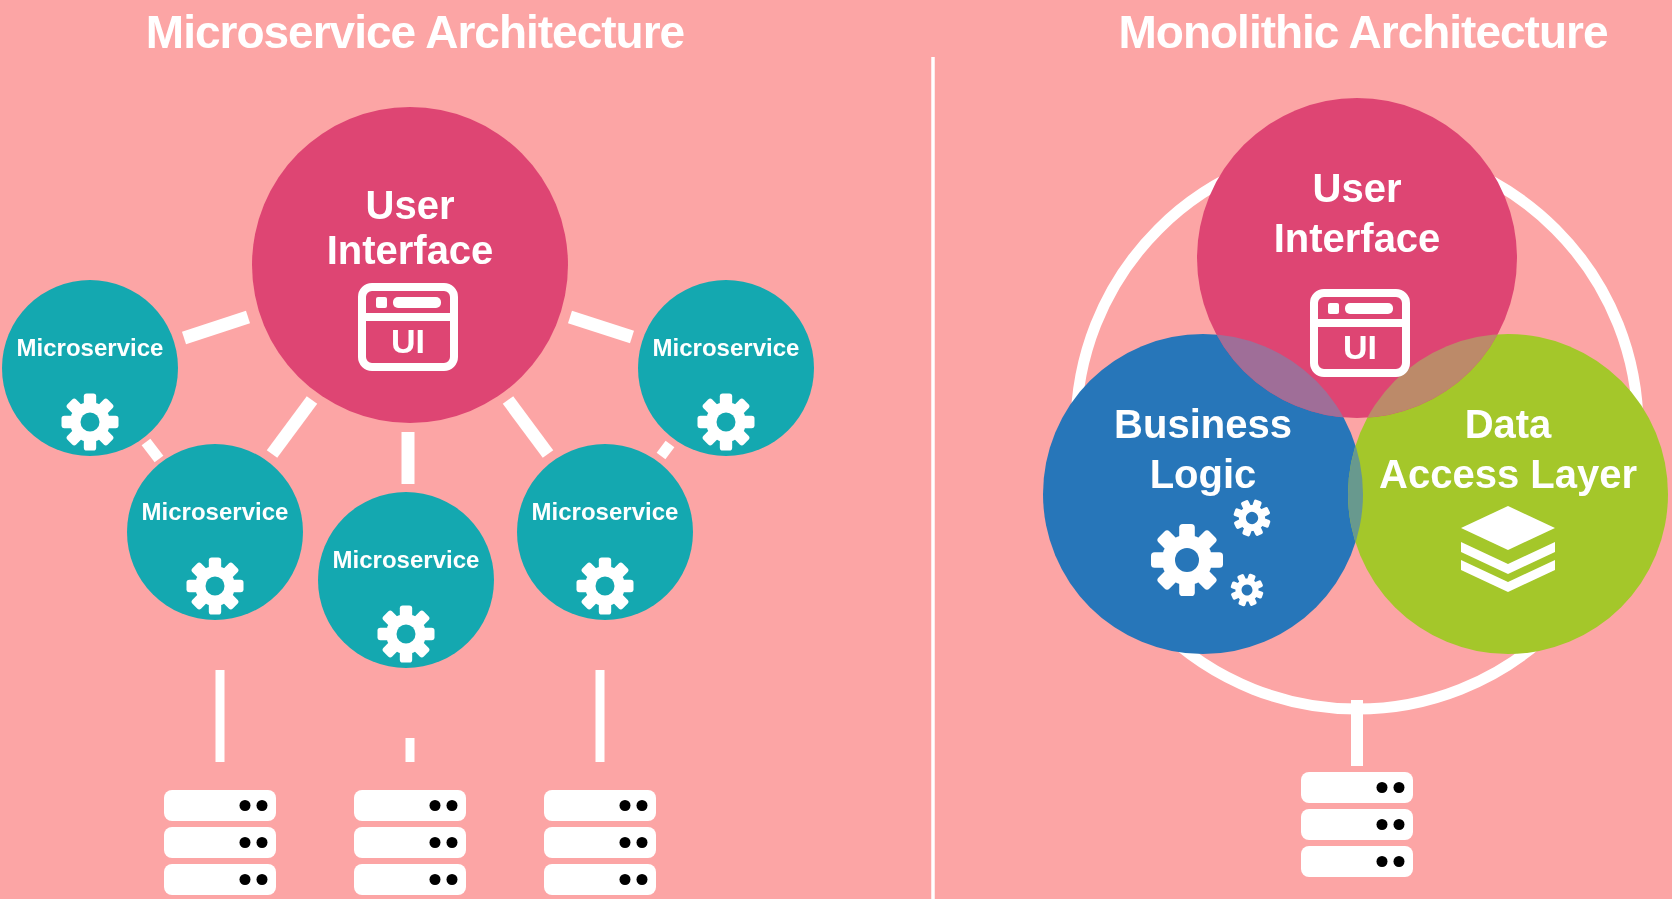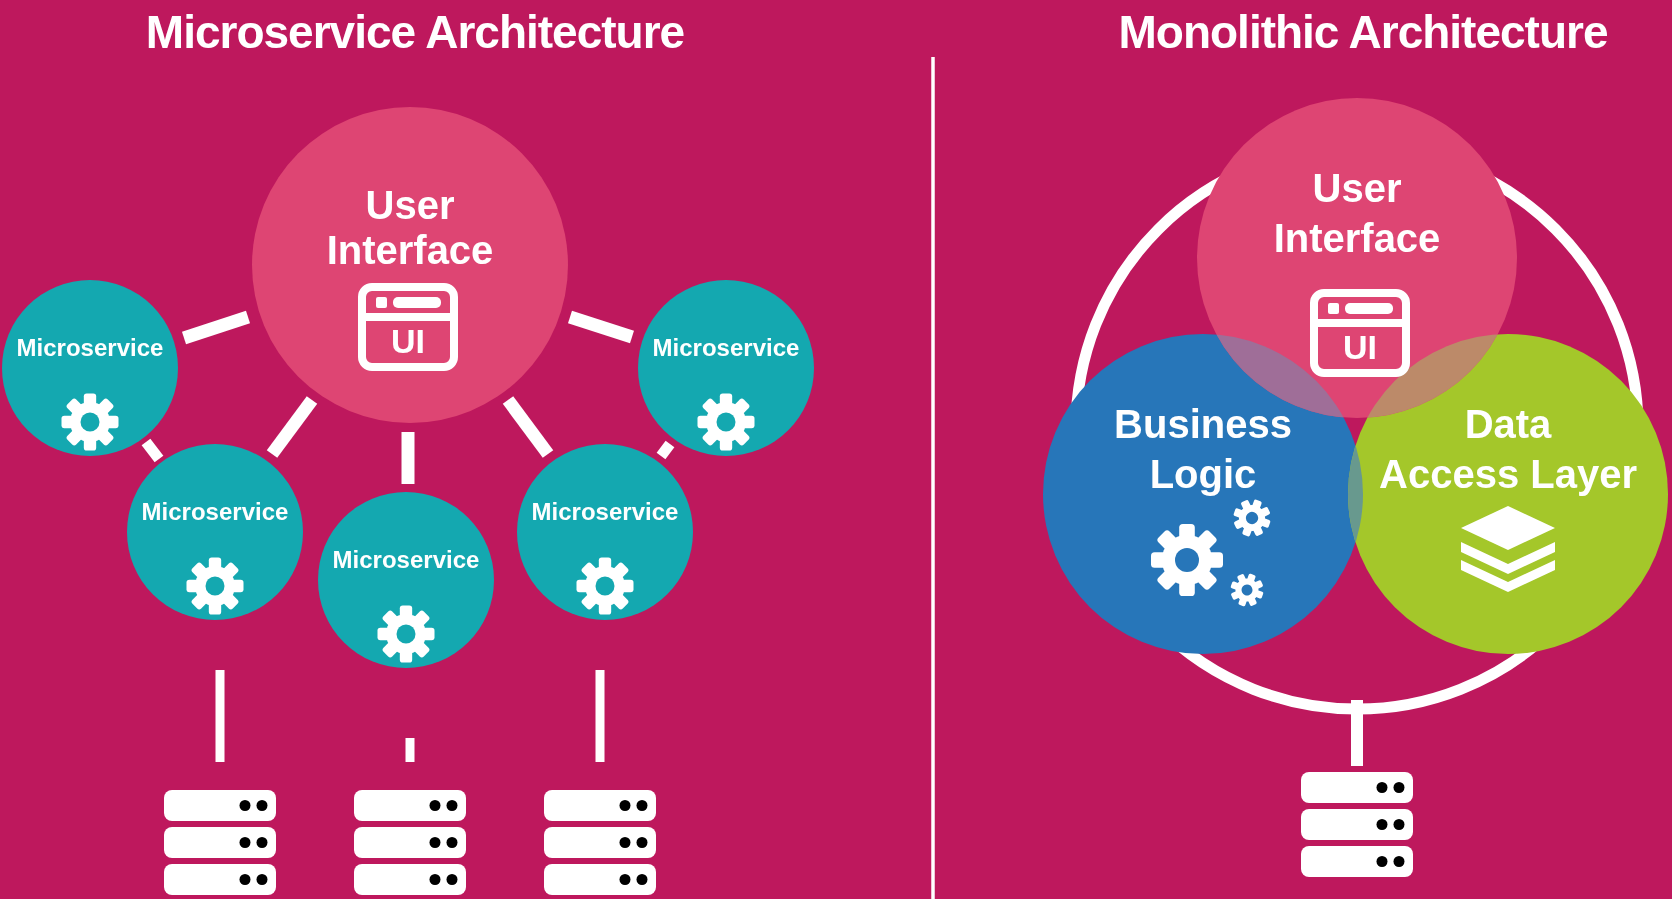--- a/index.html
+++ b/index.html
@@ -1,16 +1,16 @@
 <!DOCTYPE html>
 <html><head>
 <meta charset="utf-8">
 <style>
   html,body{margin:0;padding:0;background:#000;}
-  .stage{width:1672px;height:899px;background:#be185d;position:relative;overflow:hidden;}
+  .stage{width:1672px;height:899px;background:#fca5a5;position:relative;overflow:hidden;}
   svg{display:block;}
   text{font-family:"Liberation Sans","DejaVu Sans",sans-serif;fill:#fff;}
   .panel-title{font-size:46px;font-weight:800;letter-spacing:-1px;}
   .big-label{font-size:40px;font-weight:700;}
   .small-label{font-size:24px;font-weight:700;}
   .icon-ui-text{font-size:34px;font-weight:700;}
 </style>
 </head>
 <body>
 

